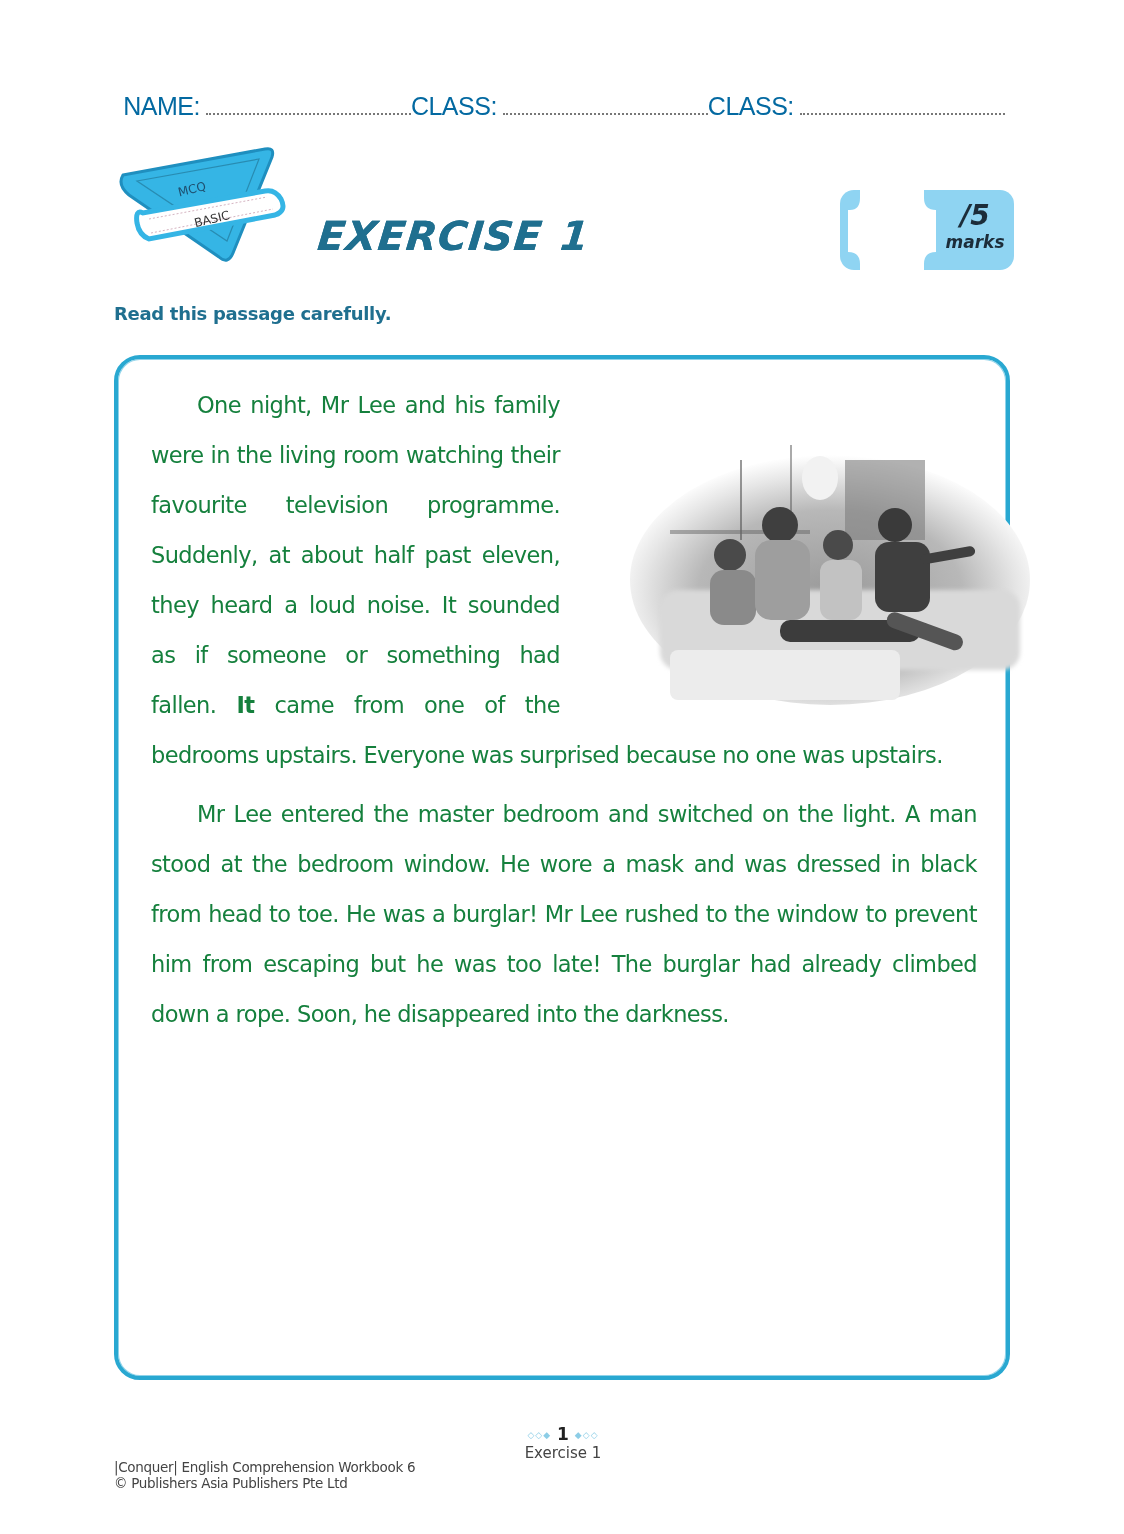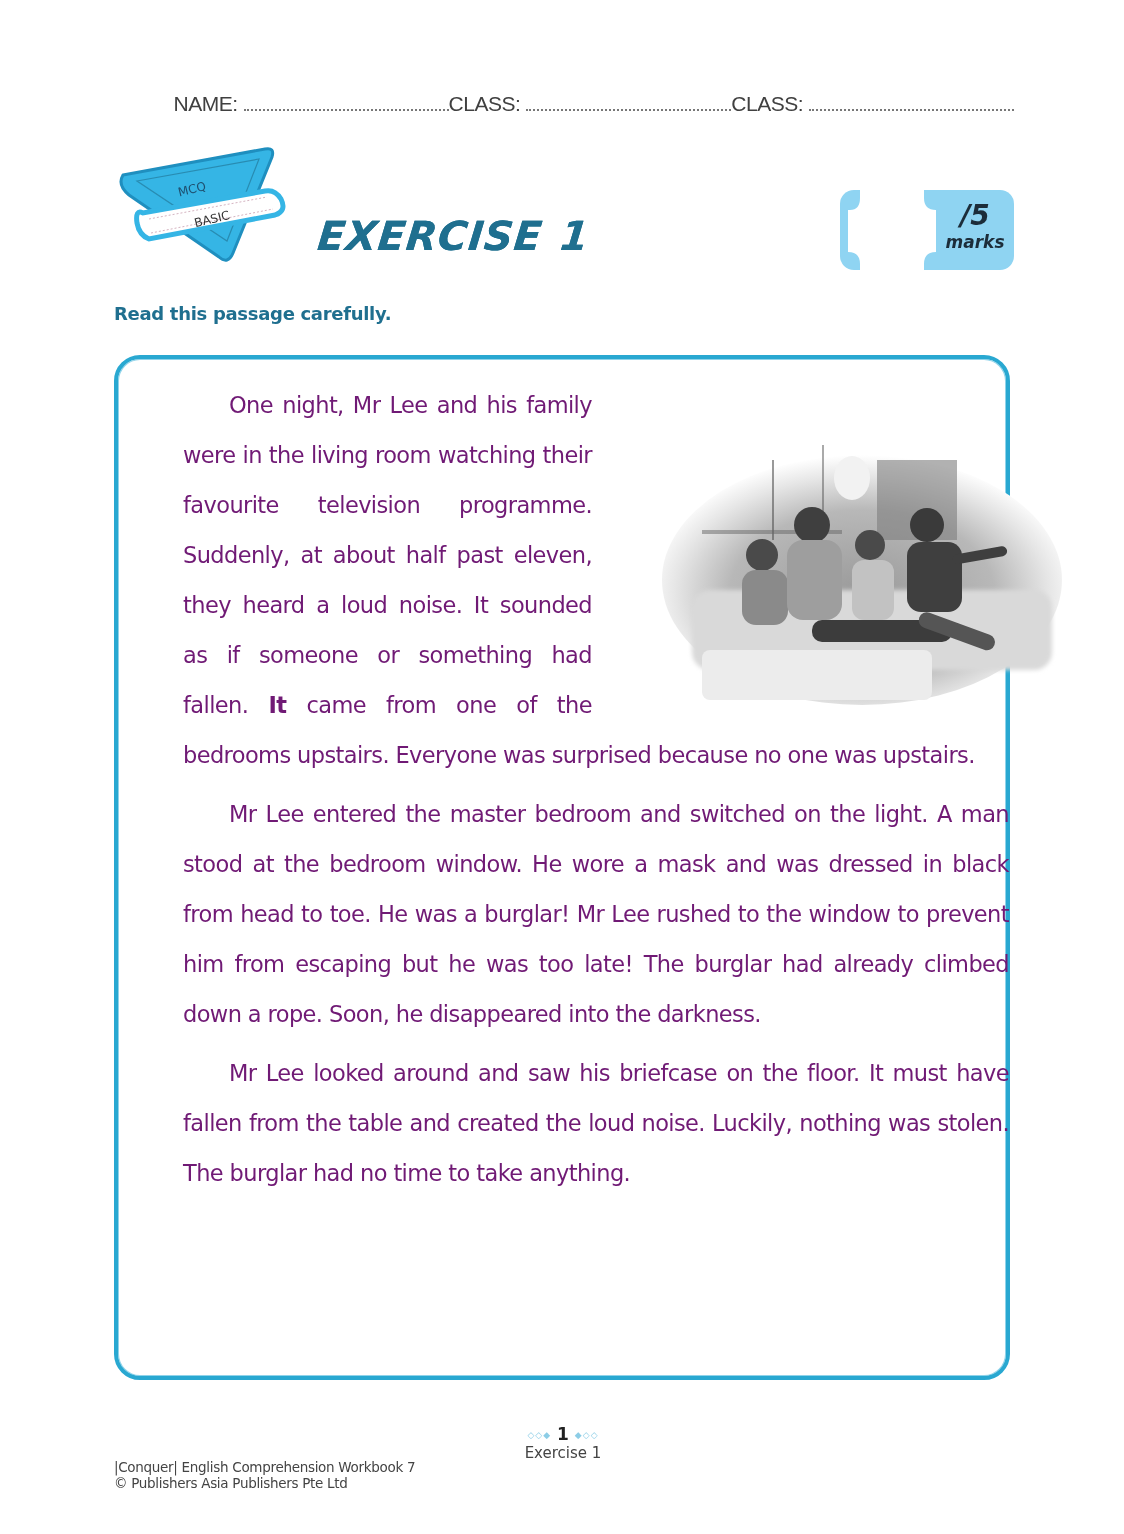--- a/index.html
+++ b/index.html
@@ -16,24 +16,24 @@
       color: #2a2a2a;
     }
 
     
     .header-fields {
       position: absolute;
       top: 92px;
       left: 114px;
       width: 900px;
       display: flex;
-      justify-content: flex-end;
+      justify-content: center;
       font-family: "Liberation Sans", sans-serif;
-      font-size: 21px;
-      color: #404040;
+      font-size: 25px;
+      color: #0369a1;
       letter-spacing: -0.5px;
     }
     .header-field {
       display: flex;
       align-items: baseline;
     }
     .header-field .label {
       font-weight: normal;
     }
     .header-field .dots {
@@ -128,23 +128,22 @@
     }
 
     .passage {
       position: absolute;
       top: 380px;
       left: 151px;
       width: 826px;
       font-family: "DejaVu Sans", sans-serif;
       font-size: 22.5px;
       line-height: 50px;
-      color: #701a75;
+      color: #15803d;
       letter-spacing: -0.6px;
-      margin-left: 32px;
     }
     .passage p {
       margin: 0 0 9px 0;
       text-indent: 46px;
       text-align: justify;
     }
     .passage p:first-child {
       text-indent: 46px;
     }
     .passage .strong {
@@ -287,26 +286,25 @@
         <circle cx="265" cy="105" r="17" fill="#3a3a3a"></circle>
         <rect x="245" y="122" width="55" height="70" rx="14" fill="#3f3f3f"></rect>
         <rect x="290" y="135" width="55" height="10" rx="5" fill="#3f3f3f" transform="rotate(-10 290 135)"></rect>
         <rect x="150" y="200" width="140" height="22" rx="10" fill="#3c3c3c"></rect>
         <rect x="260" y="190" width="80" height="16" rx="8" fill="#555" transform="rotate(20 260 190)"></rect>
       </svg>
     </span>
     <span>One night, Mr Lee and his family were in the living room watching their favourite television programme. Suddenly, at about half past eleven, they heard a loud noise. It sounded as if someone or something had fallen. </span><span class="strong">It</span><span> came from one of the bedrooms upstairs. Everyone was surprised because no one was upstairs.</span>
   </p>
   <p>Mr Lee entered the master bedroom and switched on the light. A man stood at the bedroom window. He wore a mask and was dressed in black from head to toe. He was a burglar! Mr Lee rushed to the window to prevent him from escaping but he was too late! The burglar had already climbed down a rope. Soon, he disappeared into the darkness.</p>
-  <p>Mr Lee looked around and saw his briefcase on the floor. It must have fallen from the table and created the loud noise. Luckily, nothing was stolen. The burglar had no time to take anything.</p>
 </div>
 
 <div class="page-number">
   <span class="diamonds">◇◇◆</span>
   <span>1</span>
   <span class="diamonds">◆◇◇</span>
 </div>
 <div class="page-label">Exercise 1</div>
 
 <div class="footer-credits">
-  <div>|Conquer| English Comprehension Workbook 7</div>
+  <div>|Conquer| English Comprehension Workbook 6</div>
   <div>© Publishers Asia Publishers Pte Ltd</div>
 </div>
 
 </body></html>

